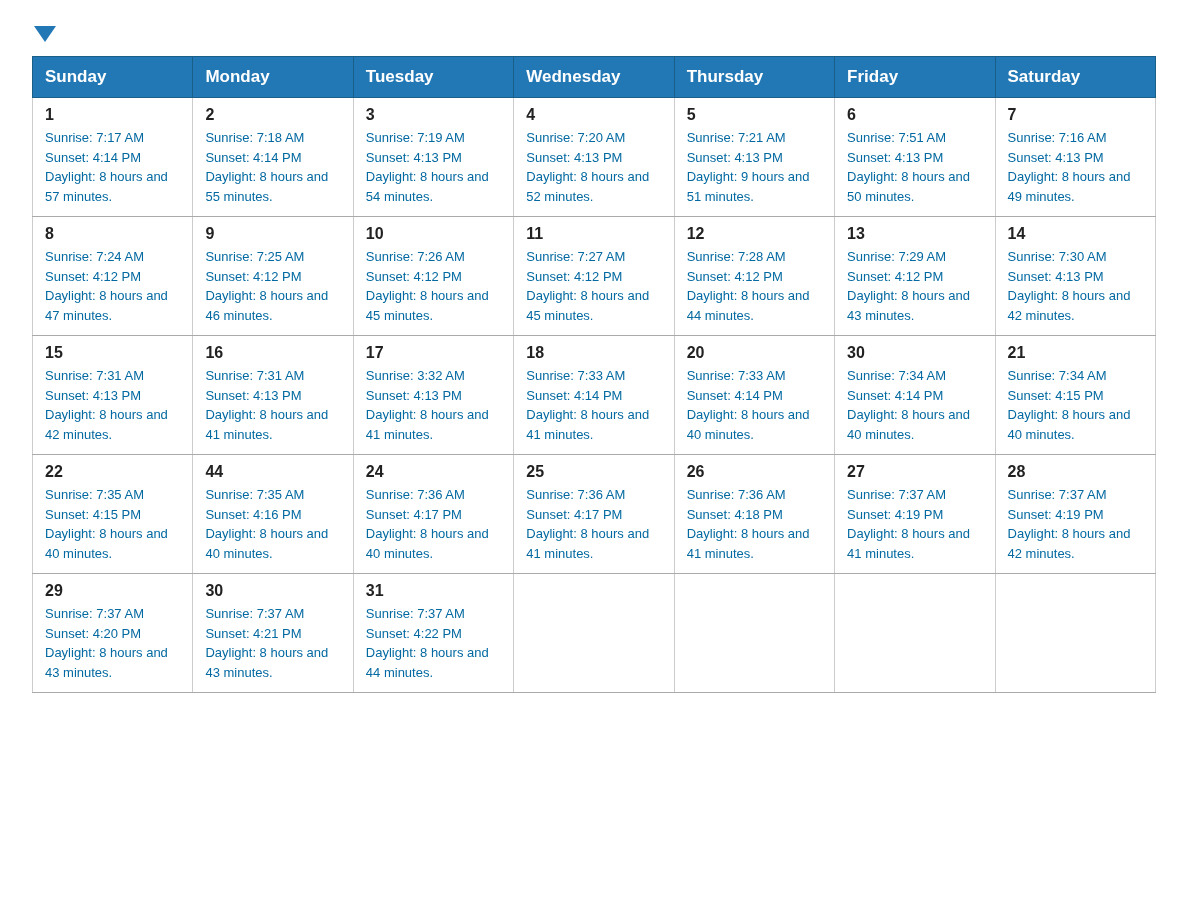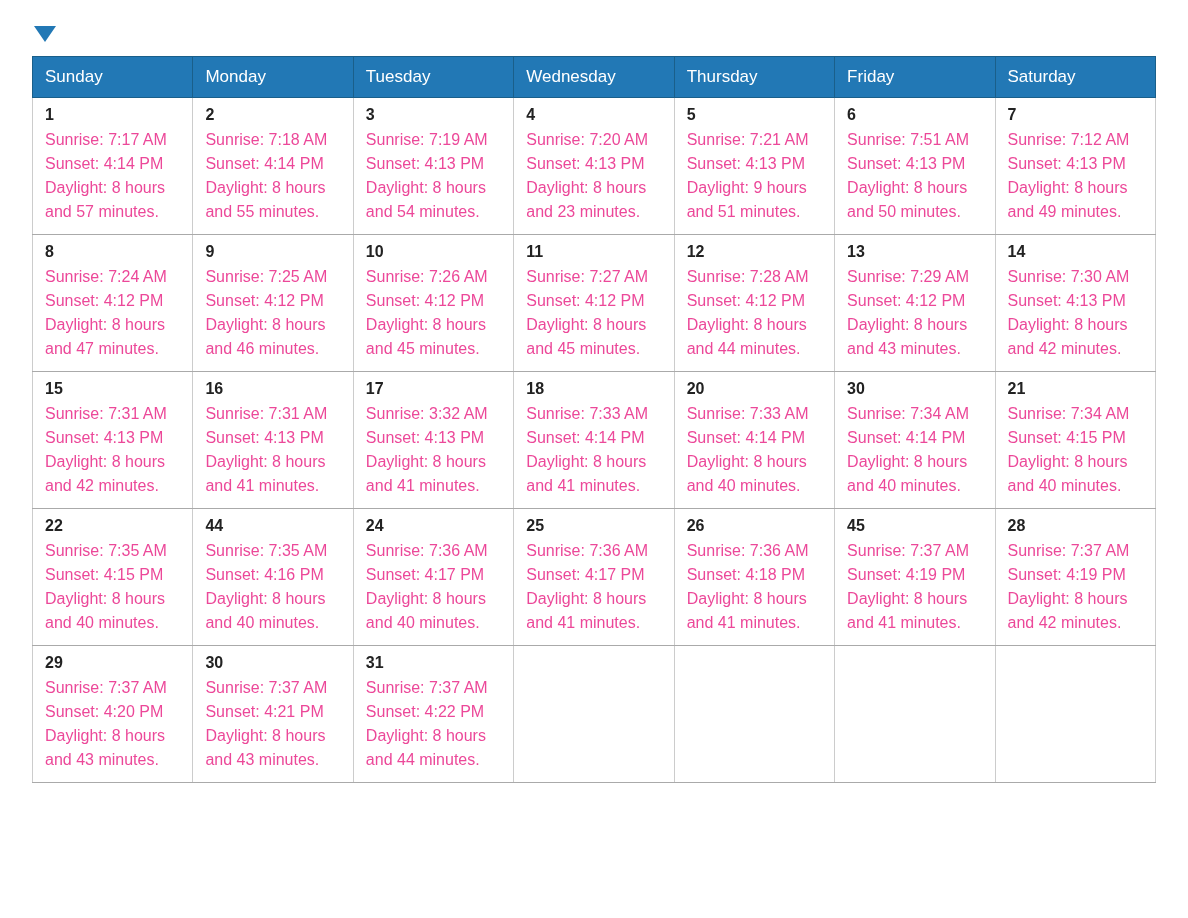--- a/index.html
+++ b/index.html
@@ -37,21 +37,21 @@
     }
     .calendar {
       width: 100%;
       border-collapse: collapse;
       border: 1px solid #aaa;
     }
     .calendar th {
       background-color: #2278b5;
       color: #ffffff;
       font-size: 17px;
-      font-weight: normal;
+      font-weight: bold;
       padding: 10px 12px;
       text-align: left;
       border: 1px solid #1a5f8a;
     }
     .calendar td {
       width: 14.28%;
       vertical-align: top;
       padding: 8px 12px 10px 12px;
       border: 1px solid #ccc;
       font-size: 13.5px;
@@ -62,22 +62,22 @@
       border-bottom: 1px solid #aaa;
     }
     .day-number {
       font-size: 16px;
       font-weight: bold;
       color: #222;
       margin-bottom: 4px;
       display: block;
     }
     .day-info {
-      font-size: 16px;
-      color: #ec4899;
+      font-size: 13px;
+      color: #0369a1;
       line-height: 1.5;
     }
     .empty-cell {
       background: #fff;
     }
     .logo-row {
       display: flex;
       align-items: center;
       gap: 0;
     }
@@ -160,21 +160,21 @@
             <span>Sunrise: 7:19 AM</span><br>
             <span>Sunset: 4:13 PM</span><br>
             <span>Daylight: 8 hours and 54 minutes.</span>
           </div>
         </td>
         <td>
           <span class="day-number">4</span>
           <div class="day-info">
             <span>Sunrise: 7:20 AM</span><br>
             <span>Sunset: 4:13 PM</span><br>
-            <span>Daylight: 8 hours and 23 minutes.</span>
+            <span>Daylight: 8 hours and 52 minutes.</span>
           </div>
         </td>
         <td>
           <span class="day-number">5</span>
           <div class="day-info">
             <span>Sunrise: 7:21 AM</span><br>
             <span>Sunset: 4:13 PM</span><br>
             <span>Daylight: 9 hours and 51 minutes.</span>
           </div>
         </td>
@@ -182,21 +182,21 @@
           <span class="day-number">6</span>
           <div class="day-info">
             <span>Sunrise: 7:51 AM</span><br>
             <span>Sunset: 4:13 PM</span><br>
             <span>Daylight: 8 hours and 50 minutes.</span>
           </div>
         </td>
         <td>
           <span class="day-number">7</span>
           <div class="day-info">
-            <span>Sunrise: 7:12 AM</span><br>
+            <span>Sunrise: 7:16 AM</span><br>
             <span>Sunset: 4:13 PM</span><br>
             <span>Daylight: 8 hours and 49 minutes.</span>
           </div>
         </td>
       </tr>
       <tr>
         <td>
           <span class="day-number">8</span>
           <div class="day-info">
             <span>Sunrise: 7:24 AM</span><br>
@@ -346,21 +346,21 @@
         </td>
         <td>
           <span class="day-number">26</span>
           <div class="day-info">
             <span>Sunrise: 7:36 AM</span><br>
             <span>Sunset: 4:18 PM</span><br>
             <span>Daylight: 8 hours and 41 minutes.</span>
           </div>
         </td>
         <td>
-          <span class="day-number">45</span>
+          <span class="day-number">27</span>
           <div class="day-info">
             <span>Sunrise: 7:37 AM</span><br>
             <span>Sunset: 4:19 PM</span><br>
             <span>Daylight: 8 hours and 41 minutes.</span>
           </div>
         </td>
         <td>
           <span class="day-number">28</span>
           <div class="day-info">
             <span>Sunrise: 7:37 AM</span><br>

